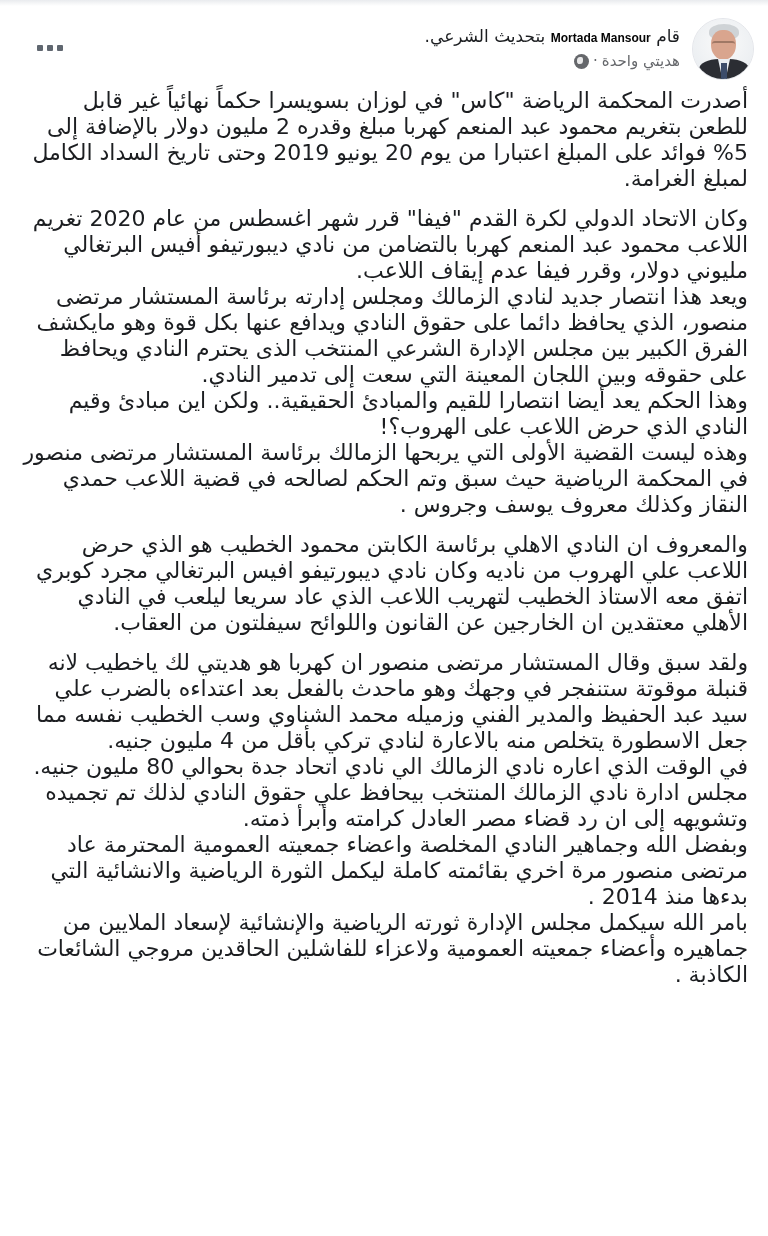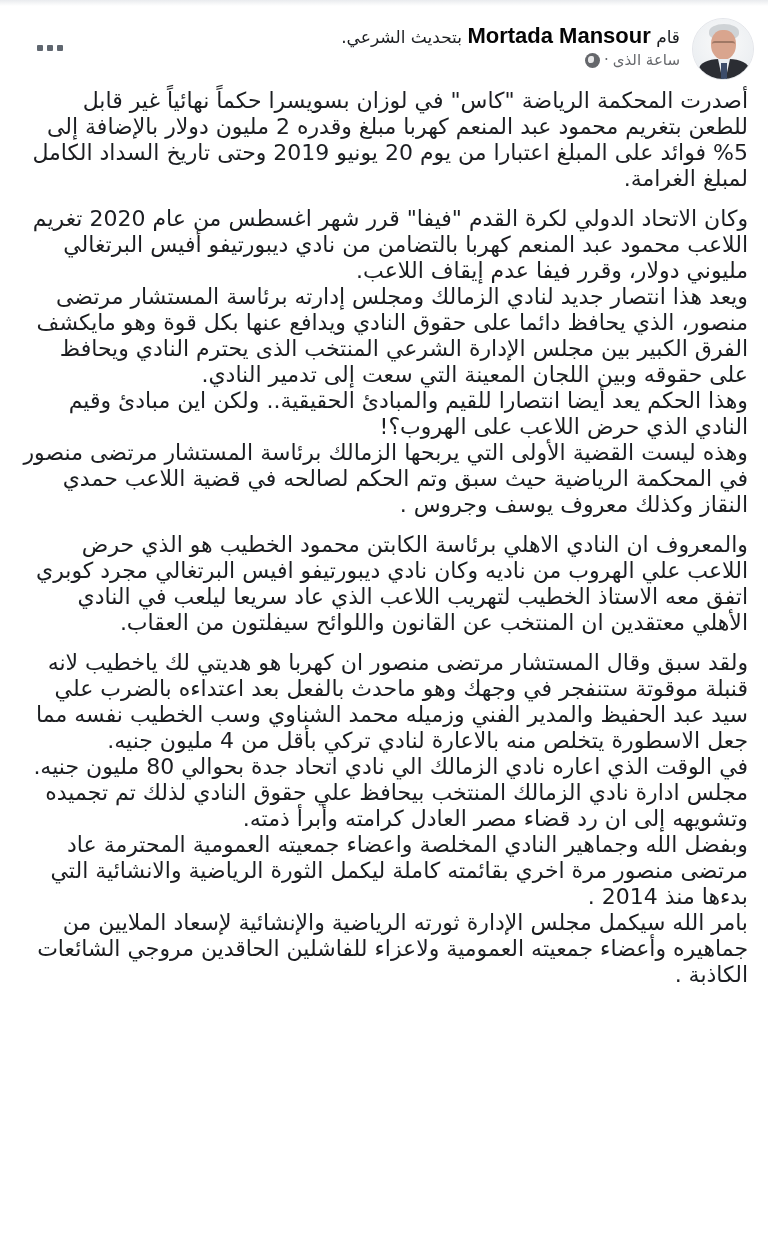--- a/index.html
+++ b/index.html
@@ -22,21 +22,21 @@
     }
     .avatar .bg { position:absolute; inset:0; background: radial-gradient(circle at 50% 40%, #fafafa 0%, #eceff2 70%); }
     .avatar .hair { position:absolute; left:16px; top:5px; width:30px; height:16px; border-radius:50% 50% 40% 40%; background:#cfd3d6; }
     .avatar .face { position:absolute; left:18px; top:11px; width:25px; height:30px; border-radius:45% 45% 50% 50%; background:#d9a58e; }
     .avatar .glasses { position:absolute; left:19px; top:22px; width:23px; height:5px; border-top:2px solid #7a5a4a; border-radius:3px; opacity:.6; }
     .avatar .suit { position:absolute; left:6px; top:40px; width:50px; height:26px; border-radius:40% 40% 0 0; background:#2b2d33; }
     .avatar .shirt { position:absolute; left:25px; top:40px; width:12px; height:22px; background:#e9edf2; clip-path: polygon(0 0,100% 0,60% 100%,40% 100%); }
     .avatar .tie { position:absolute; left:28px; top:44px; width:6px; height:18px; background:#3c4c6a; }
     .meta { display: flex; flex-direction: column; padding-top: 6px; }
     .meta .line1 { font-size: 17px; line-height: 24px; color: #1c1e21; }
-    .meta .line1 .author { font-weight: bold; color: #050505; font-family: "Liberation Sans", sans-serif; font-size: 22px; }
+    .meta .line1 .author { font-weight: bold; color: #050505; font-family: "Liberation Sans", sans-serif; font-size: 12px; }
     .meta .line2 { font-size: 15px; line-height: 22px; color: #65676b; display:flex; align-items:center; gap:4px; }
     .globe {
       display:inline-block; width:15px; height:15px; border-radius:50%;
       background:#65676b; position:relative;
     }
     .globe::after {
       content:""; position:absolute; left:3px; top:3px; width:6px; height:7px;
       background:#ffffff; border-radius:50% 30% 50% 40%; opacity:.85;
     }
     .dot-sep { color:#65676b; }
@@ -68,38 +68,38 @@
       <div class="shirt"></div>
       <div class="tie"></div>
     </div>
     <div class="meta">
       <div class="line1">
         <span>قام</span>
         <span class="author">Mortada Mansour</span>
         <span>بتحديث الشرعي.</span>
       </div>
       <div class="line2">
-        <span>ساعة الذى</span>
+        <span>هديتي واحدة</span>
         <span class="dot-sep">·</span>
         <span class="globe"></span>
       </div>
     </div>
     <div class="more-button">
       <span></span>
       <span></span>
       <span></span>
     </div>
   </div>
 
   <div class="body">
     <p>أصدرت المحكمة الرياضة "كاس" في لوزان بسويسرا حكماً نهائياً غير قابل للطعن بتغريم محمود عبد المنعم كهربا مبلغ وقدره 2 مليون دولار بالإضافة إلى 5% فوائد على المبلغ اعتبارا من يوم 20 يونيو 2019 وحتى تاريخ السداد الكامل لمبلغ الغرامة.</p>
     <p>وكان الاتحاد الدولي لكرة القدم "فيفا" قرر شهر اغسطس من عام 2020 تغريم اللاعب محمود عبد المنعم كهربا بالتضامن من نادي ديبورتيفو أفيس البرتغالي مليوني دولار، وقرر فيفا عدم إيقاف اللاعب.
 ويعد هذا انتصار جديد لنادي الزمالك ومجلس إدارته برئاسة المستشار مرتضى منصور، الذي يحافظ دائما على حقوق النادي ويدافع عنها بكل قوة وهو مايكشف الفرق الكبير بين مجلس الإدارة الشرعي المنتخب الذى يحترم النادي ويحافظ على حقوقه وبين اللجان المعينة التي سعت إلى تدمير النادي.
 وهذا الحكم يعد أيضا انتصارا للقيم والمبادئ الحقيقية.. ولكن اين مبادئ وقيم النادي الذي حرض اللاعب على الهروب؟!
 وهذه ليست القضية الأولى التي يربحها الزمالك برئاسة المستشار مرتضى منصور في المحكمة الرياضية حيث سبق وتم الحكم لصالحه في قضية اللاعب حمدي النقاز وكذلك معروف يوسف وجروس .</p>
-    <p>والمعروف ان النادي الاهلي برئاسة الكابتن محمود الخطيب هو الذي حرض اللاعب علي الهروب من ناديه وكان نادي ديبورتيفو افيس البرتغالي مجرد كوبري اتفق معه الاستاذ الخطيب لتهريب اللاعب الذي عاد سريعا ليلعب في النادي الأهلي معتقدين ان المنتخب عن القانون واللوائح سيفلتون من العقاب.</p>
+    <p>والمعروف ان النادي الاهلي برئاسة الكابتن محمود الخطيب هو الذي حرض اللاعب علي الهروب من ناديه وكان نادي ديبورتيفو افيس البرتغالي مجرد كوبري اتفق معه الاستاذ الخطيب لتهريب اللاعب الذي عاد سريعا ليلعب في النادي الأهلي معتقدين ان الخارجين عن القانون واللوائح سيفلتون من العقاب.</p>
     <p>ولقد سبق وقال المستشار مرتضى منصور ان كهربا هو هديتي لك ياخطيب لانه قنبلة موقوتة ستنفجر في وجهك وهو ماحدث بالفعل بعد اعتداءه بالضرب علي سيد عبد الحفيظ والمدير الفني وزميله محمد الشناوي وسب الخطيب نفسه مما جعل الاسطورة يتخلص منه بالاعارة لنادي تركي بأقل من 4 مليون جنيه.
 في الوقت الذي اعاره نادي الزمالك الي نادي اتحاد جدة بحوالي 80 مليون جنيه.
 مجلس ادارة نادي الزمالك المنتخب بيحافظ علي حقوق النادي لذلك تم تجميده وتشويهه إلى ان رد قضاء مصر العادل كرامته وأبرأ ذمته.
 وبفضل الله وجماهير النادي المخلصة واعضاء جمعيته العمومية المحترمة عاد مرتضى منصور مرة اخري بقائمته كاملة ليكمل الثورة الرياضية والانشائية التي بدءها منذ 2014 .
 بامر الله سيكمل مجلس الإدارة ثورته الرياضية والإنشائية لإسعاد الملايين من جماهيره وأعضاء جمعيته العمومية ولاعزاء للفاشلين الحاقدين مروجي الشائعات الكاذبة .</p>
   </div>
 </div>
 
 </body></html>

